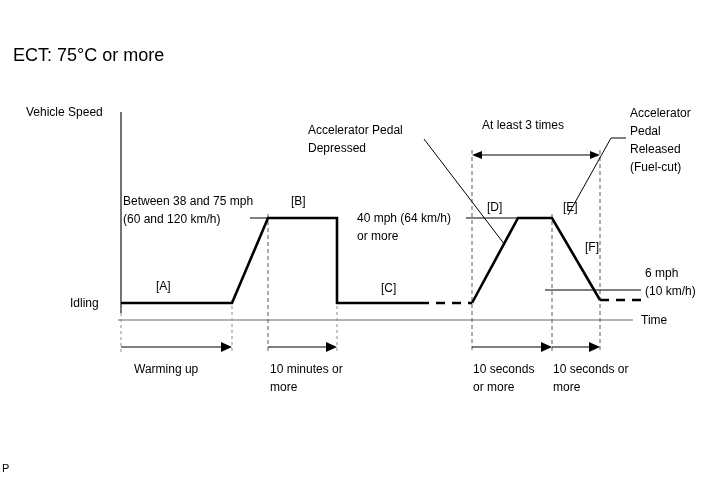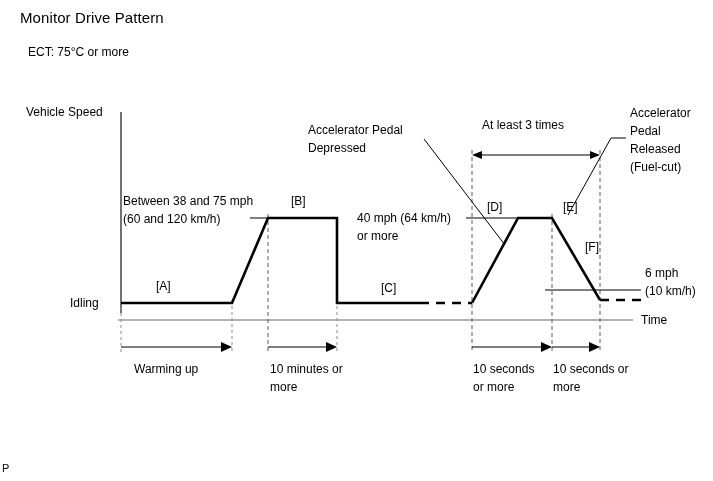--- a/index.html
+++ b/index.html
@@ -23,23 +23,23 @@
   .title {
     position: absolute;
     left: 20px;
     top: 9px;
     font-size: 15px;
     letter-spacing: 0.1px;
     white-space: pre;
   }
   .subtitle {
     position: absolute;
-    left: 28px;
+    left: 13px;
     top: 45px;
-    font-size: 12px;
+    font-size: 18px;
     white-space: pre;
   }
   .corner-mark {
     position: absolute;
     left: 2px;
     top: 462px;
     font-size: 11px;
     white-space: pre;
   }
   svg.diagram {
@@ -105,21 +105,20 @@
     font-family: "Liberation Sans", sans-serif;
     font-size: 12px;
     fill: #000000;
   }
 </style>
 </head>
 <body>
 
 <div id="page-root">
 
-  <div class="title">Monitor Drive Pattern</div>
   <div class="subtitle">ECT: 75°C or more</div>
   <div class="corner-mark">P</div>
 
   <svg class="diagram" viewBox="0 0 713 481">
 
     <text class="axis-name" x="26" y="116">Vehicle Speed</text>
     <text class="axis-name" x="641" y="324">Time</text>
     <text class="lbl" x="70" y="307" text-anchor="start">Idling</text>
 
     <path class="axis-line" d="M121 112 L121 313"></path>

